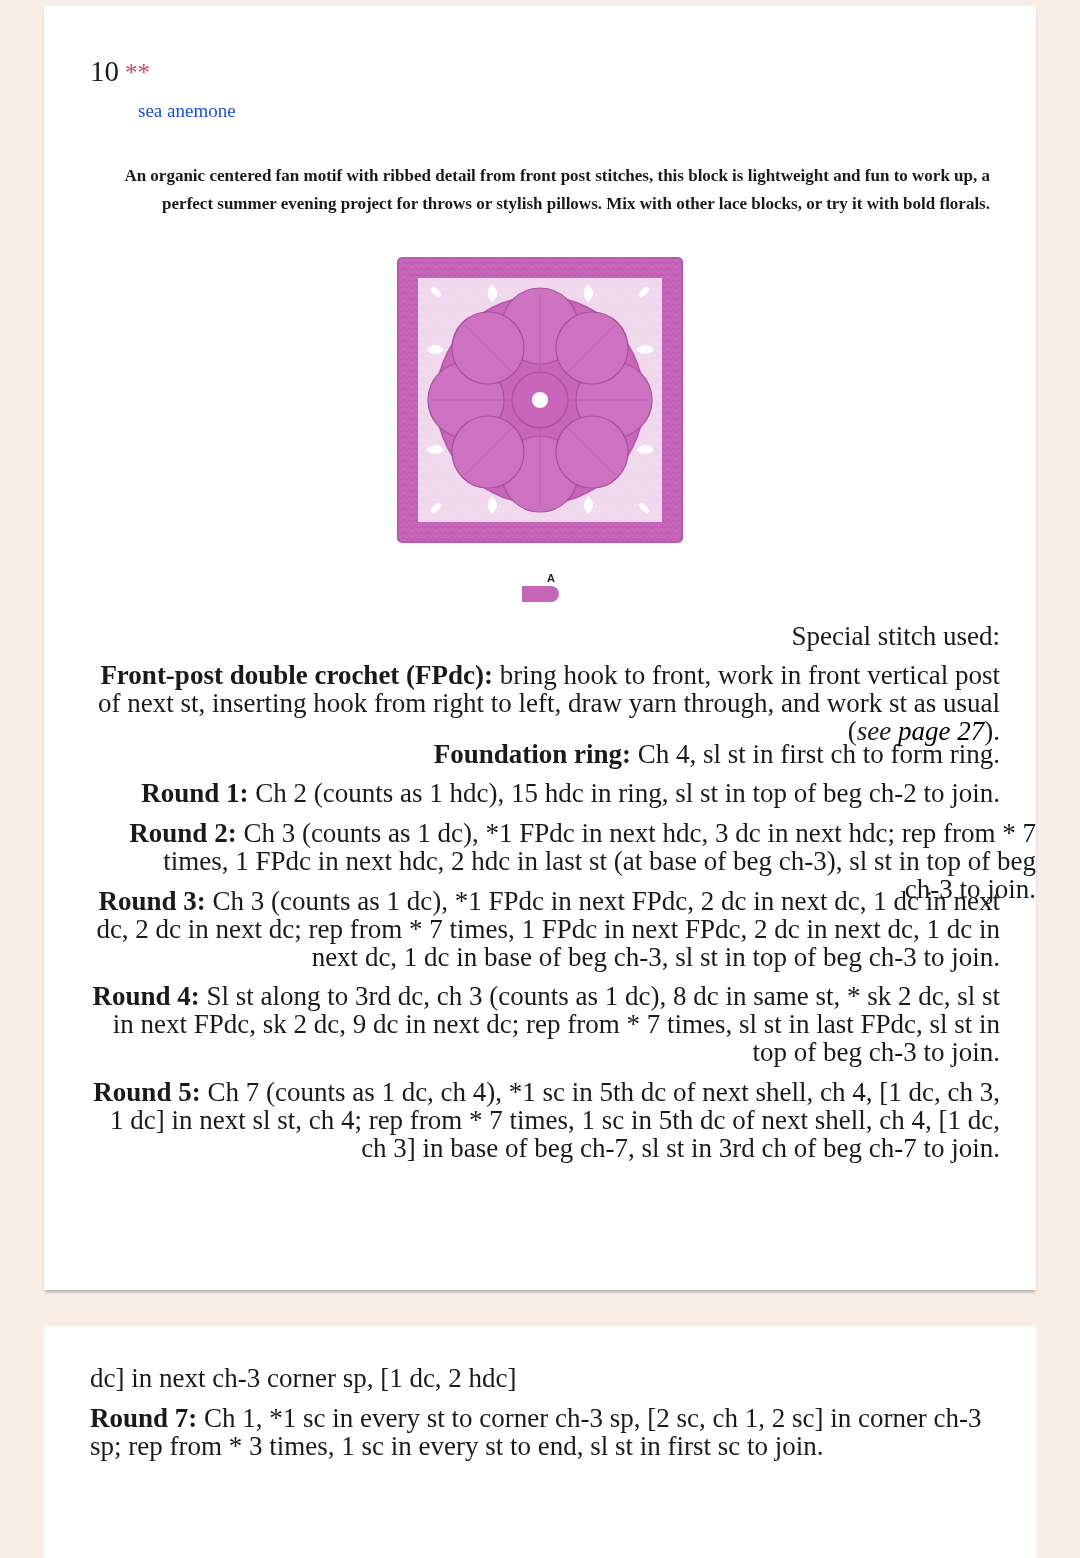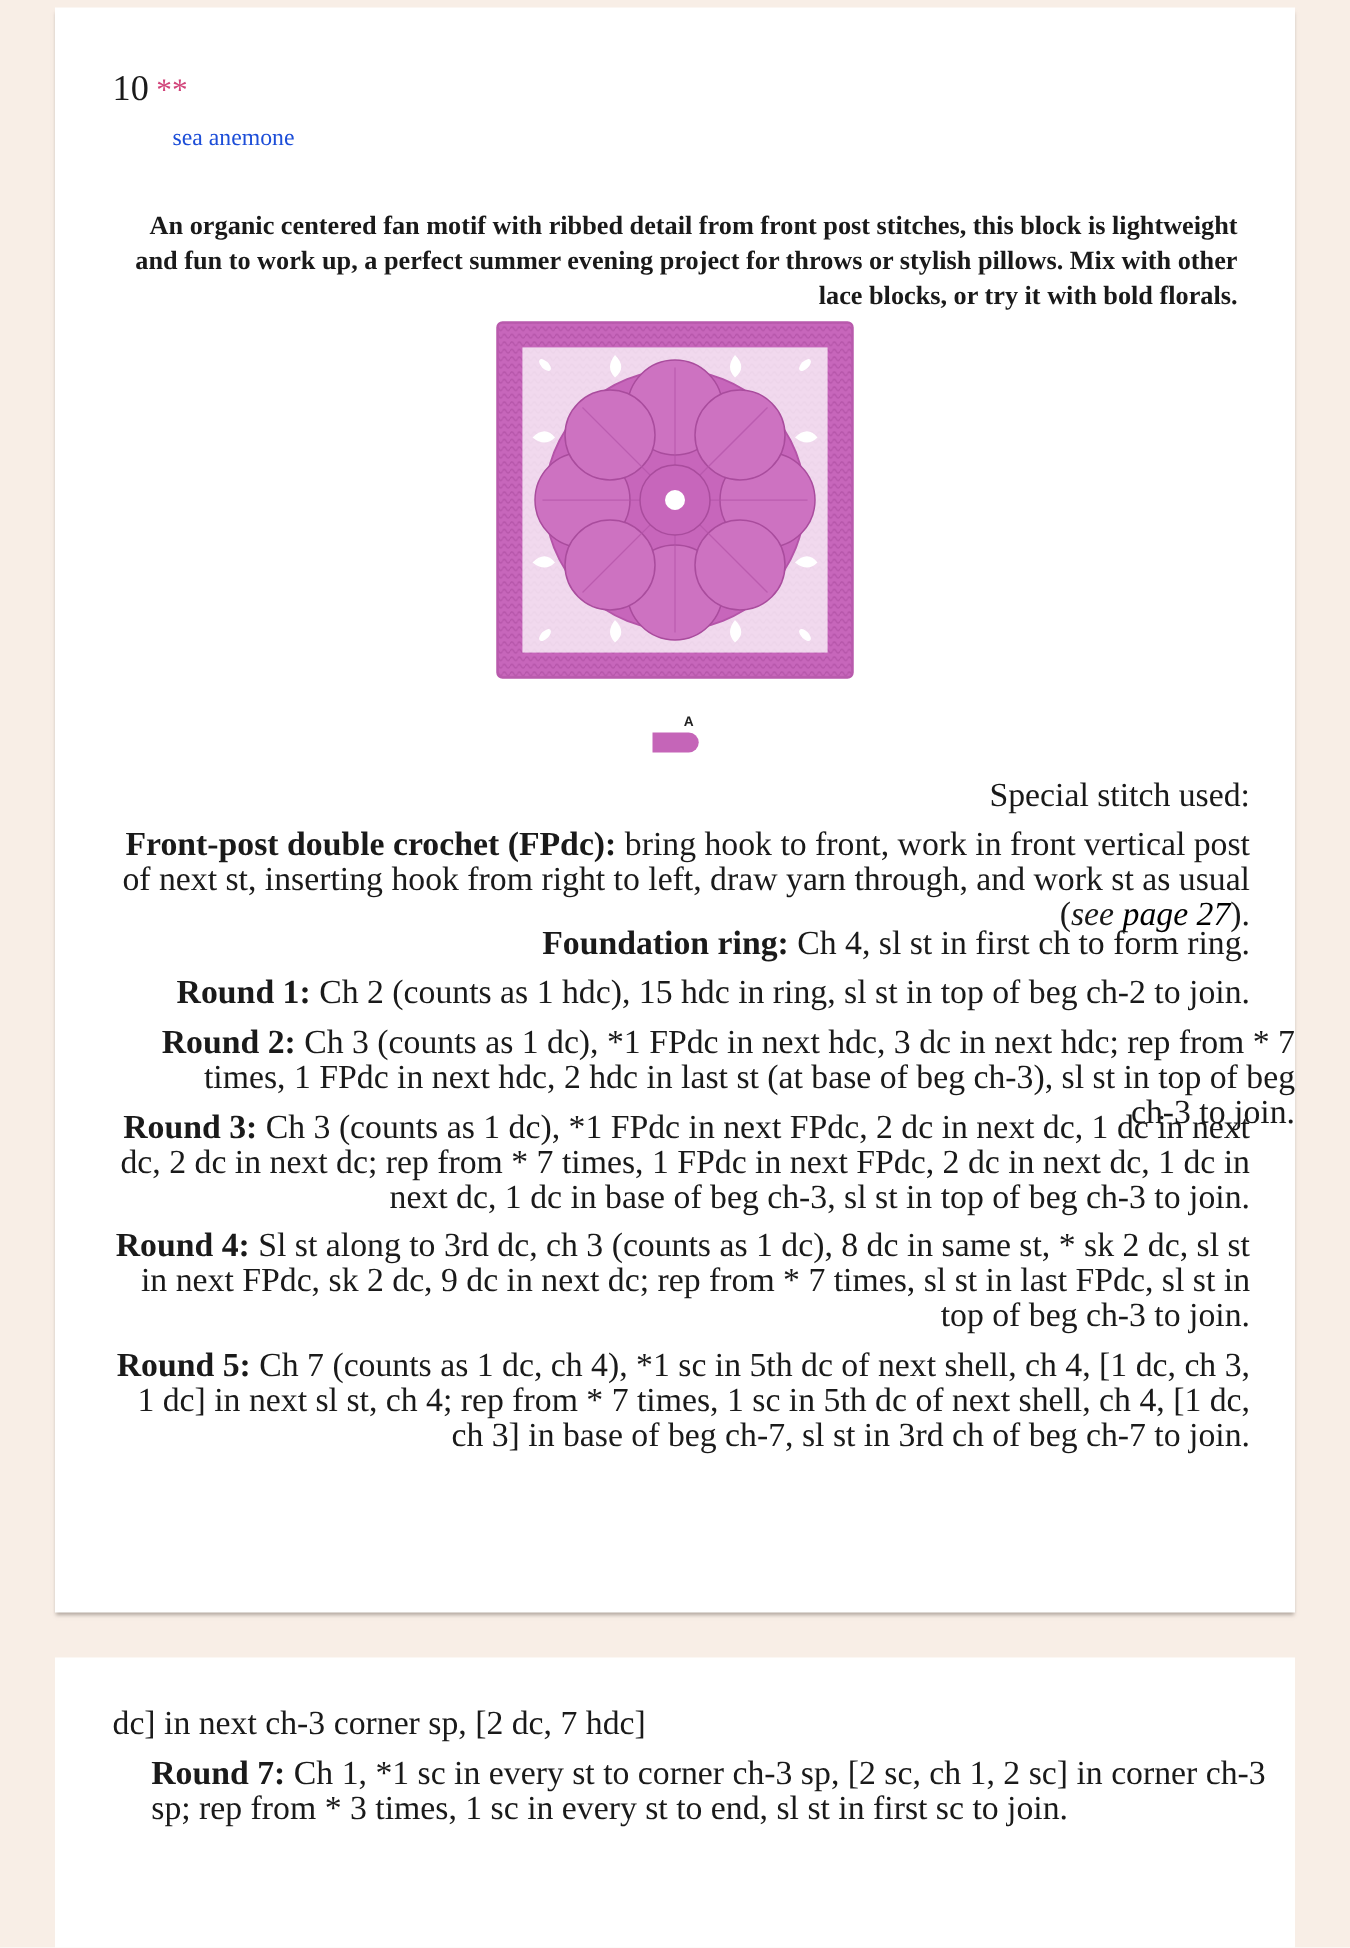--- a/index.html
+++ b/index.html
@@ -51,21 +51,21 @@
     font-size: 19px;
     line-height: 34px;
     color: #1d4ed8;
     margin-left: 48px;
   }
   .intro {
     position: absolute;
     left: 46px;
     top: 139px;
     width: 900px;
-    font-size: 21px;
+    font-size: 17px;
     line-height: 28px;
     font-weight: bold;
     color: #1a1a1a;
   }
   .motif-wrap {
     position: absolute;
     left: 352px;
     top: 248px;
     width: 288px;
     height: 290px;
@@ -184,17 +184,17 @@
   <p class="para" style="top:881px;"><b>Round 3:</b><span> Ch 3 (counts as 1 dc), *1 FPdc in next FPdc, 2 dc in next dc, 1 dc in next dc, 2 dc in next dc; rep from * 7 times, 1 FPdc in next FPdc, 2 dc in next dc, 1 dc in next dc, 1 dc in base of beg ch-3, sl st in top of beg ch-3 to join.</span></p>
 
   <p class="para" style="top:976px;"><b>Round 4:</b><span> Sl st along to 3rd dc, ch 3 (counts as 1 dc), 8 dc in same st, * sk 2 dc, sl st in next FPdc, sk 2 dc, 9 dc in next dc; rep from * 7 times, sl st in last FPdc, sl st in top of beg ch-3 to join.</span></p>
 
   <p class="para" style="top:1072px;"><b>Round 5:</b><span> Ch 7 (counts as 1 dc, ch 4), *1 sc in 5th dc of next shell, ch 4, [1 dc, ch 3, 1 dc] in next sl st, ch 4; rep from * 7 times, 1 sc in 5th dc of next shell, ch 4, [1 dc, ch 3] in base of beg ch-7, sl st in 3rd ch of beg ch-7 to join.</span></p>
 
 
 </div>
 
 <div class="page page-2">
-  <p class="para" style="top:38px;">dc] in next ch-3 corner sp, [2 dc, 7 hdc]</p>
-
-  <p class="para" style="top:78px;margin-left:31px;"><b>Round 7:</b><span> Ch 1, *1 sc in every st to corner ch-3 sp, [2 sc, ch 1, 2 sc] in corner ch-3 sp; rep from * 3 times, 1 sc in every st to end, sl st in first sc to join.</span></p>
+  <p class="para" style="top:38px;">dc] in next ch-3 corner sp, [1 dc, 2 hdc]</p>
+
+  <p class="para" style="top:78px;"><b>Round 7:</b><span> Ch 1, *1 sc in every st to corner ch-3 sp, [2 sc, ch 1, 2 sc] in corner ch-3 sp; rep from * 3 times, 1 sc in every st to end, sl st in first sc to join.</span></p>
 
 </div>
 
 </body></html>

